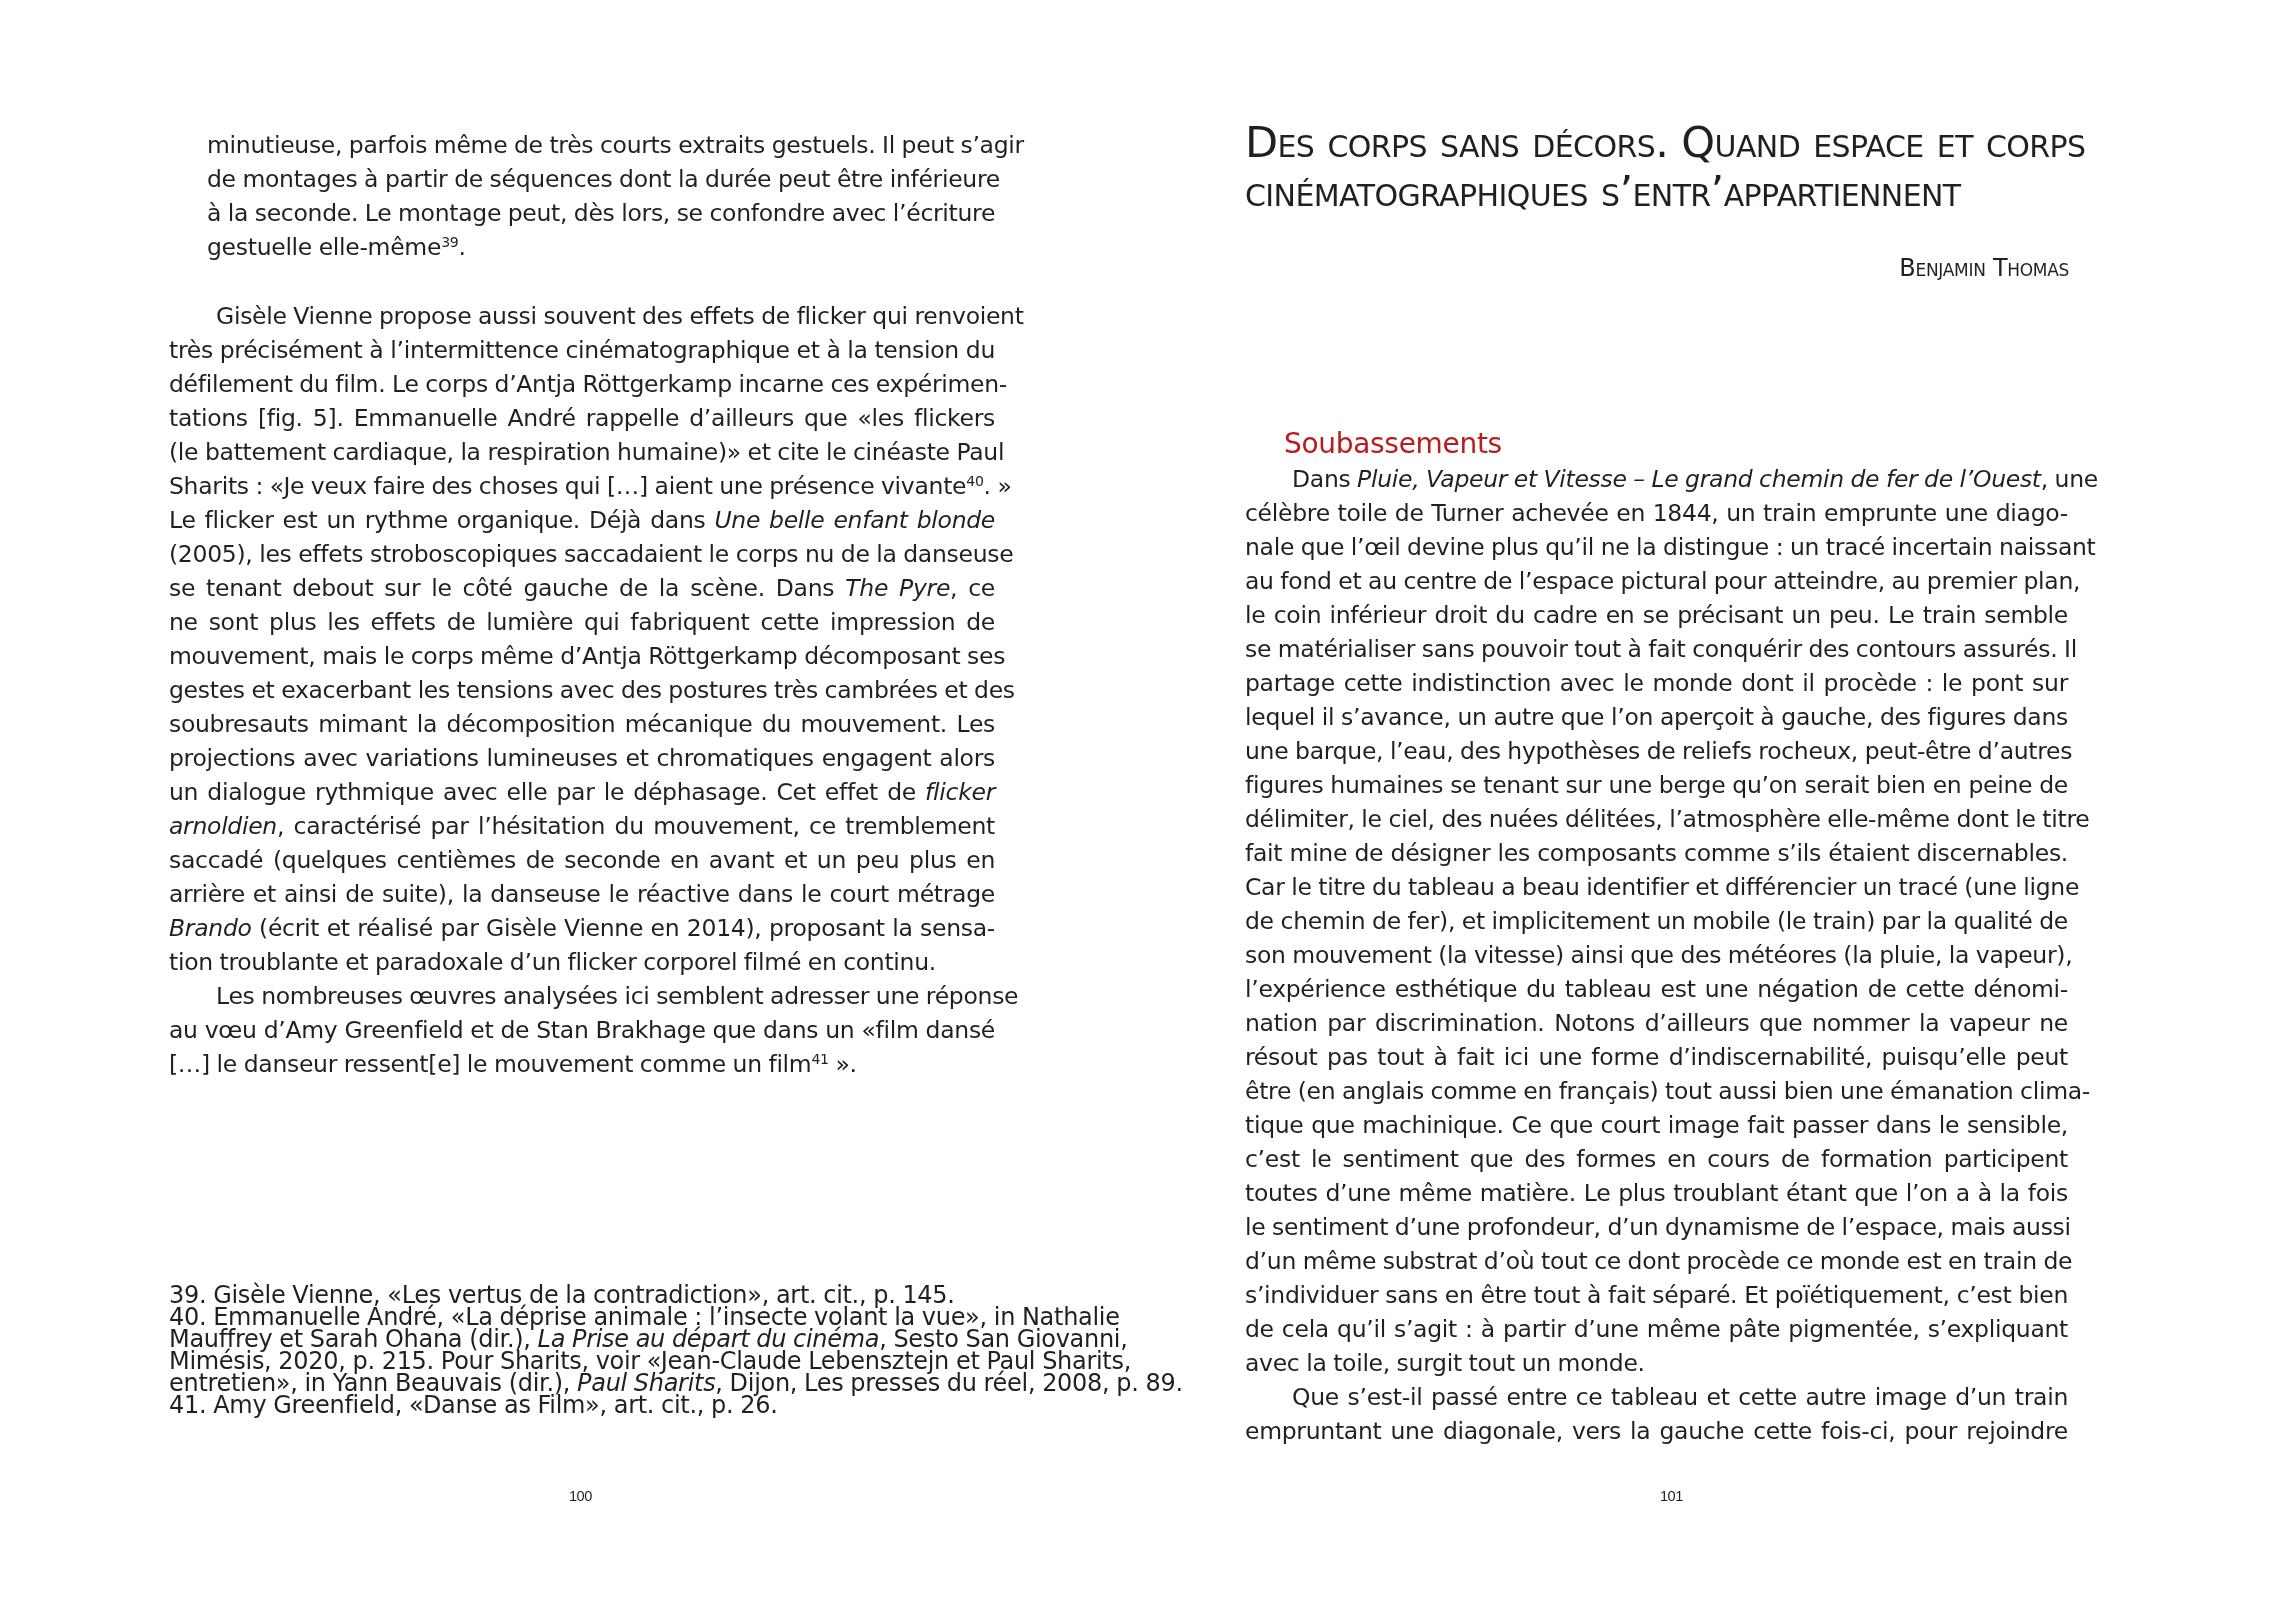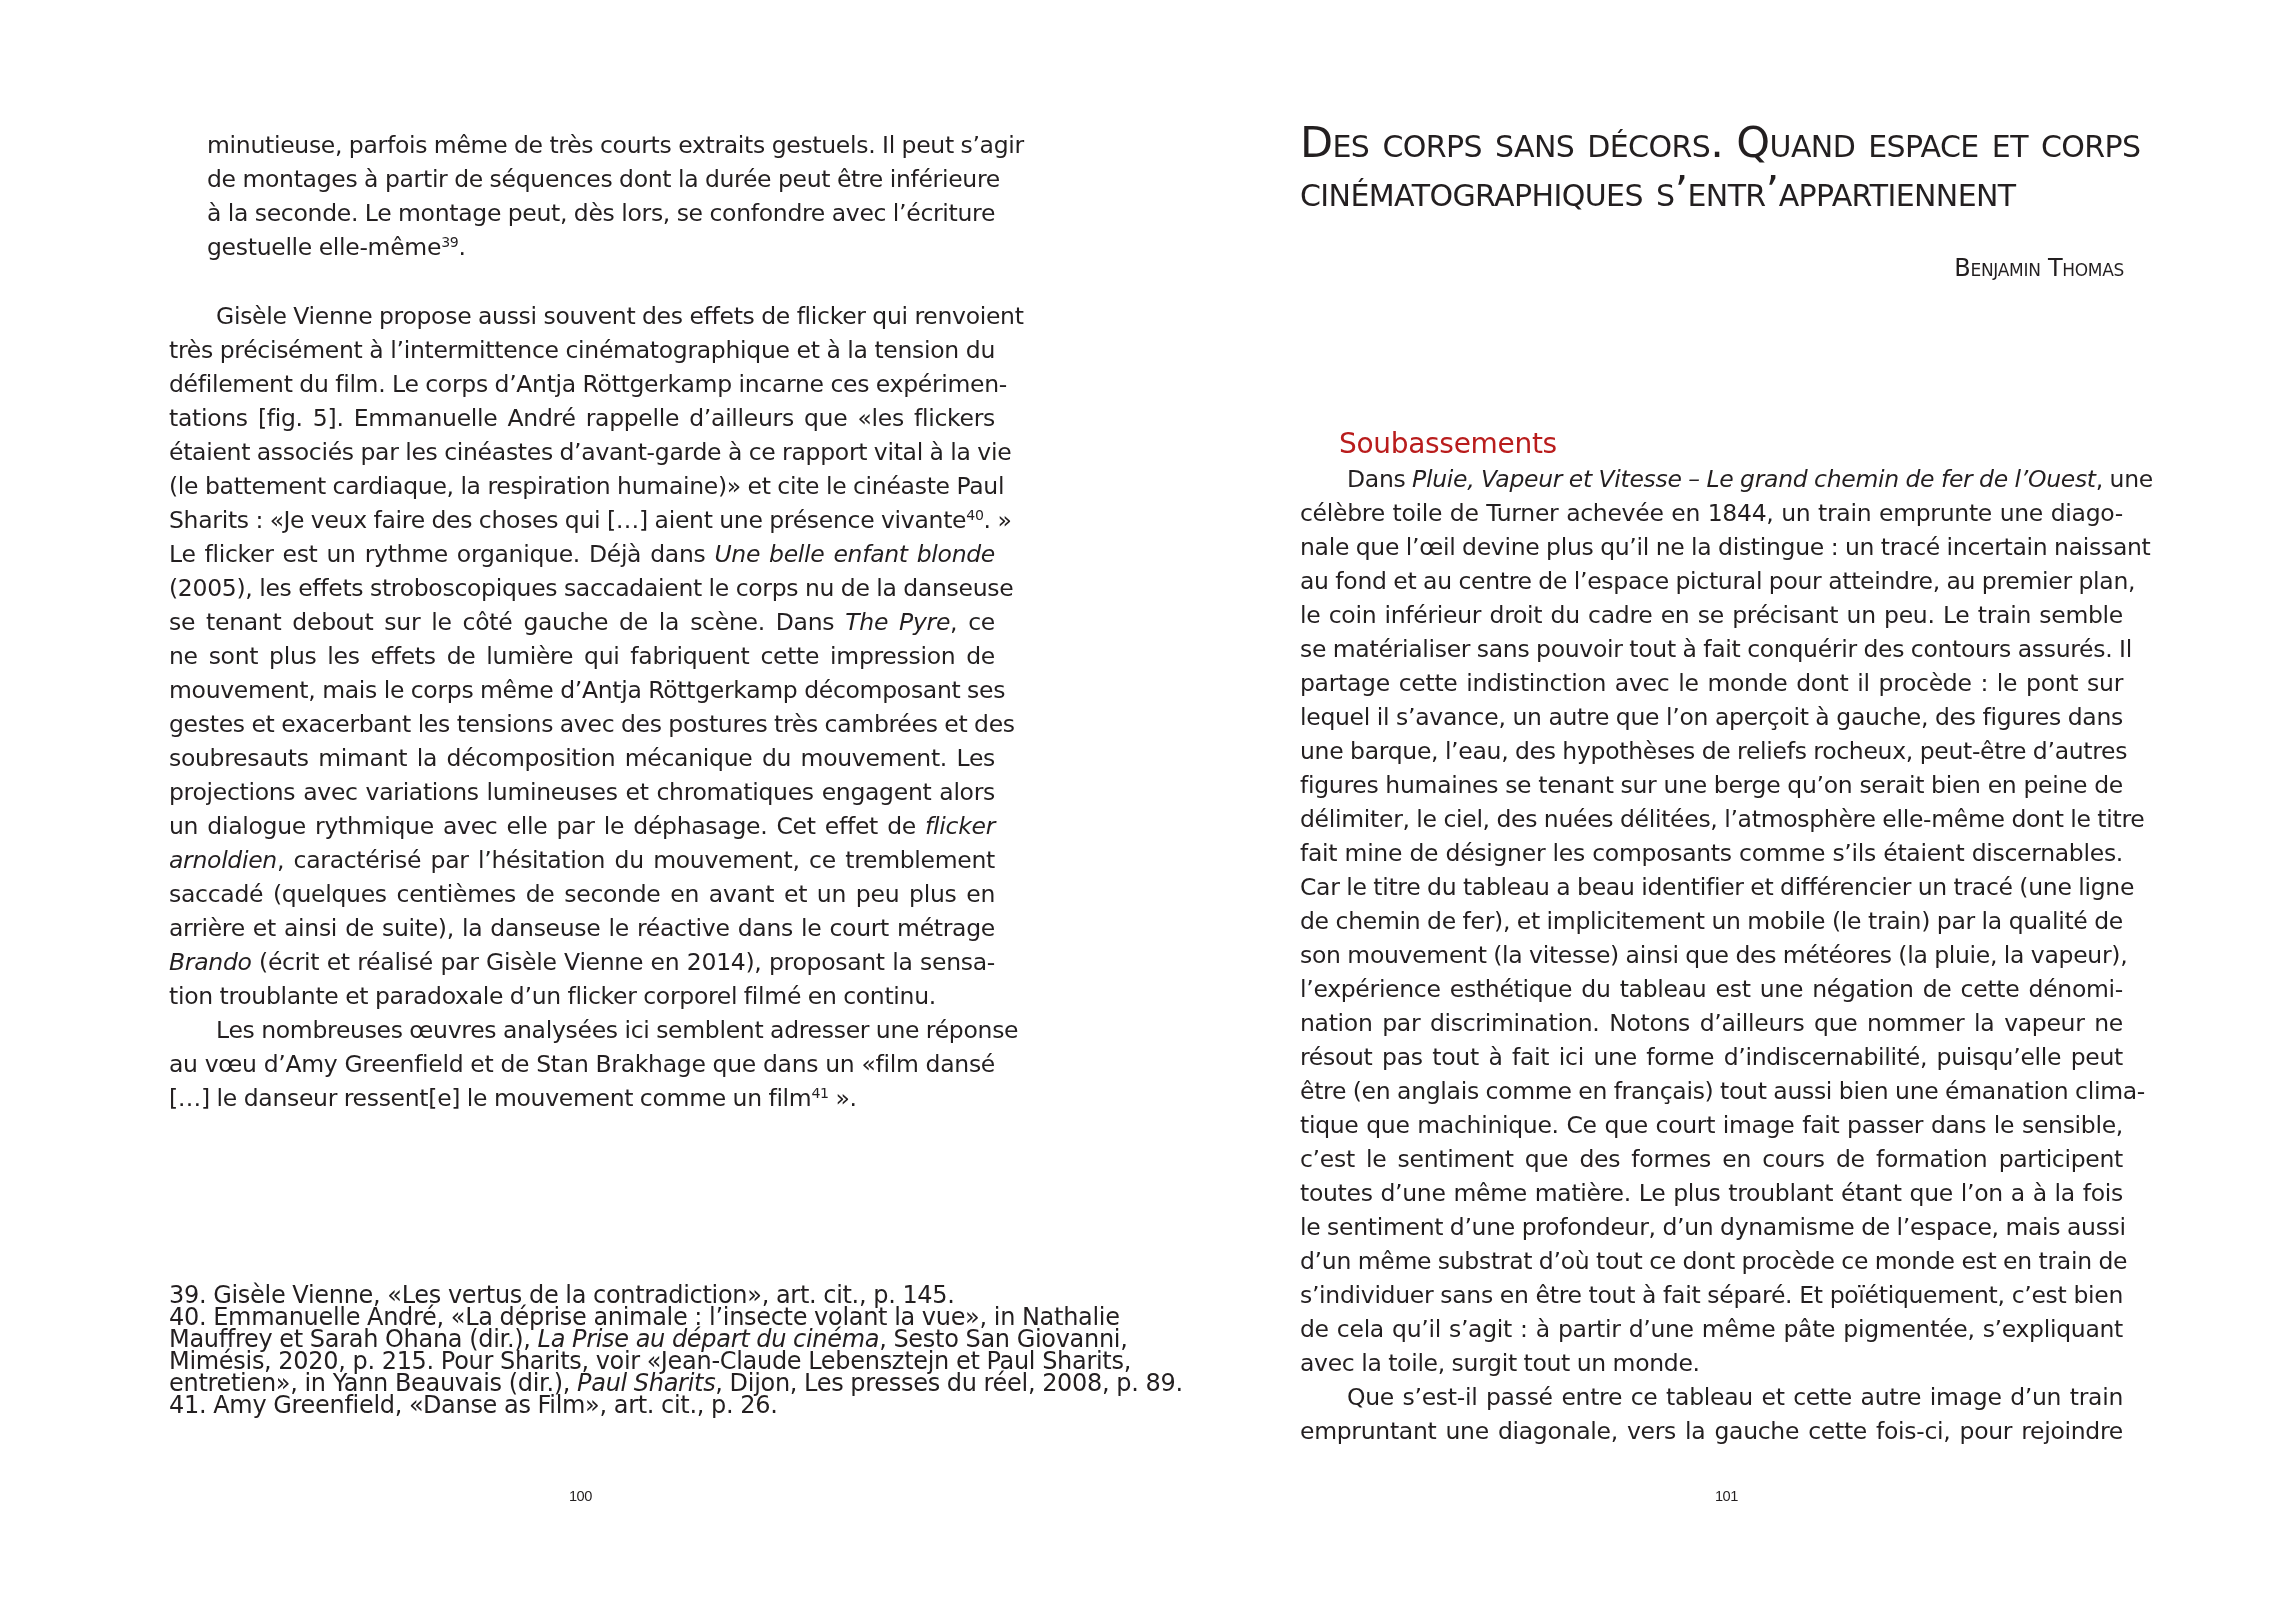--- a/index.html
+++ b/index.html
@@ -2,21 +2,21 @@
 <html><head>
 <meta charset="utf-8">
 <style>
   html, body { margin: 0; padding: 0; background: #ffffff; }
   body {
     width: 2292px; height: 1604px; position: relative; overflow: hidden;
     font-family: "DejaVu Sans", sans-serif; color: #231f20;
   }
   .page { position: absolute; top: 0; height: 1350px; }
   #left-page { left: 0; width: 1146px; }
-  #right-page { left: 1146px; width: 1146px; }
+  #right-page { left: 1091px; width: 1146px; }
 
   .body-text {
     position: absolute; font-size: 23.5px; line-height: 34px;
     letter-spacing: -0.3px; word-spacing: -0.5px;
   }
   .body-text .line { display: block; height: 34px; white-space: nowrap; }
   .body-text .line.j { text-align: justify; text-align-last: justify; }
   .body-text .line.l { text-align: left; text-align-last: left; }
   .indent { padding-left: 47px; }
   i, .it { font-style: italic; }
@@ -67,21 +67,20 @@
     <span class="line j">à la seconde. Le montage peut, dès lors, se confondre avec l’écriture</span>
     <span class="line l"><span>gestuelle elle-même</span><sup>39</sup><span>.</span></span>
   </div>
 
   <div class="body-text" id="left-body">
     <div>
       <span class="line j indent">Gisèle Vienne propose aussi souvent des effets de flicker qui renvoient</span>
       <span class="line j">très précisément à l’intermittence cinématographique et à la tension du</span>
       <span class="line j">défilement du film. Le corps d’Antja Röttgerkamp incarne ces expérimen-</span>
       <span class="line j">tations [fig. 5]. Emmanuelle André rappelle d’ailleurs que «les flickers</span>
-      <span class="line j">étaient associés par les cinéastes d’avant-garde à ce rapport vital à la vie</span>
       <span class="line j">(le battement cardiaque, la respiration humaine)» et cite le cinéaste Paul</span>
       <span class="line j"><span>Sharits : «Je veux faire des choses qui […] aient une présence vivante</span><sup>40</sup><span>. »</span></span>
       <span class="line j"><span>Le flicker est un rythme organique. Déjà dans </span><i>Une belle enfant blonde</i></span>
       <span class="line j">(2005), les effets stroboscopiques saccadaient le corps nu de la danseuse</span>
       <span class="line j"><span>se tenant debout sur le côté gauche de la scène. Dans </span><i>The Pyre</i><span>, ce</span></span>
       <span class="line j">ne sont plus les effets de lumière qui fabriquent cette impression de</span>
       <span class="line j">mouvement, mais le corps même d’Antja Röttgerkamp décomposant ses</span>
       <span class="line j">gestes et exacerbant les tensions avec des postures très cambrées et des</span>
       <span class="line j">soubresauts mimant la décomposition mécanique du mouvement. Les</span>
       <span class="line j">projections avec variations lumineuses et chromatiques engagent alors</span>

